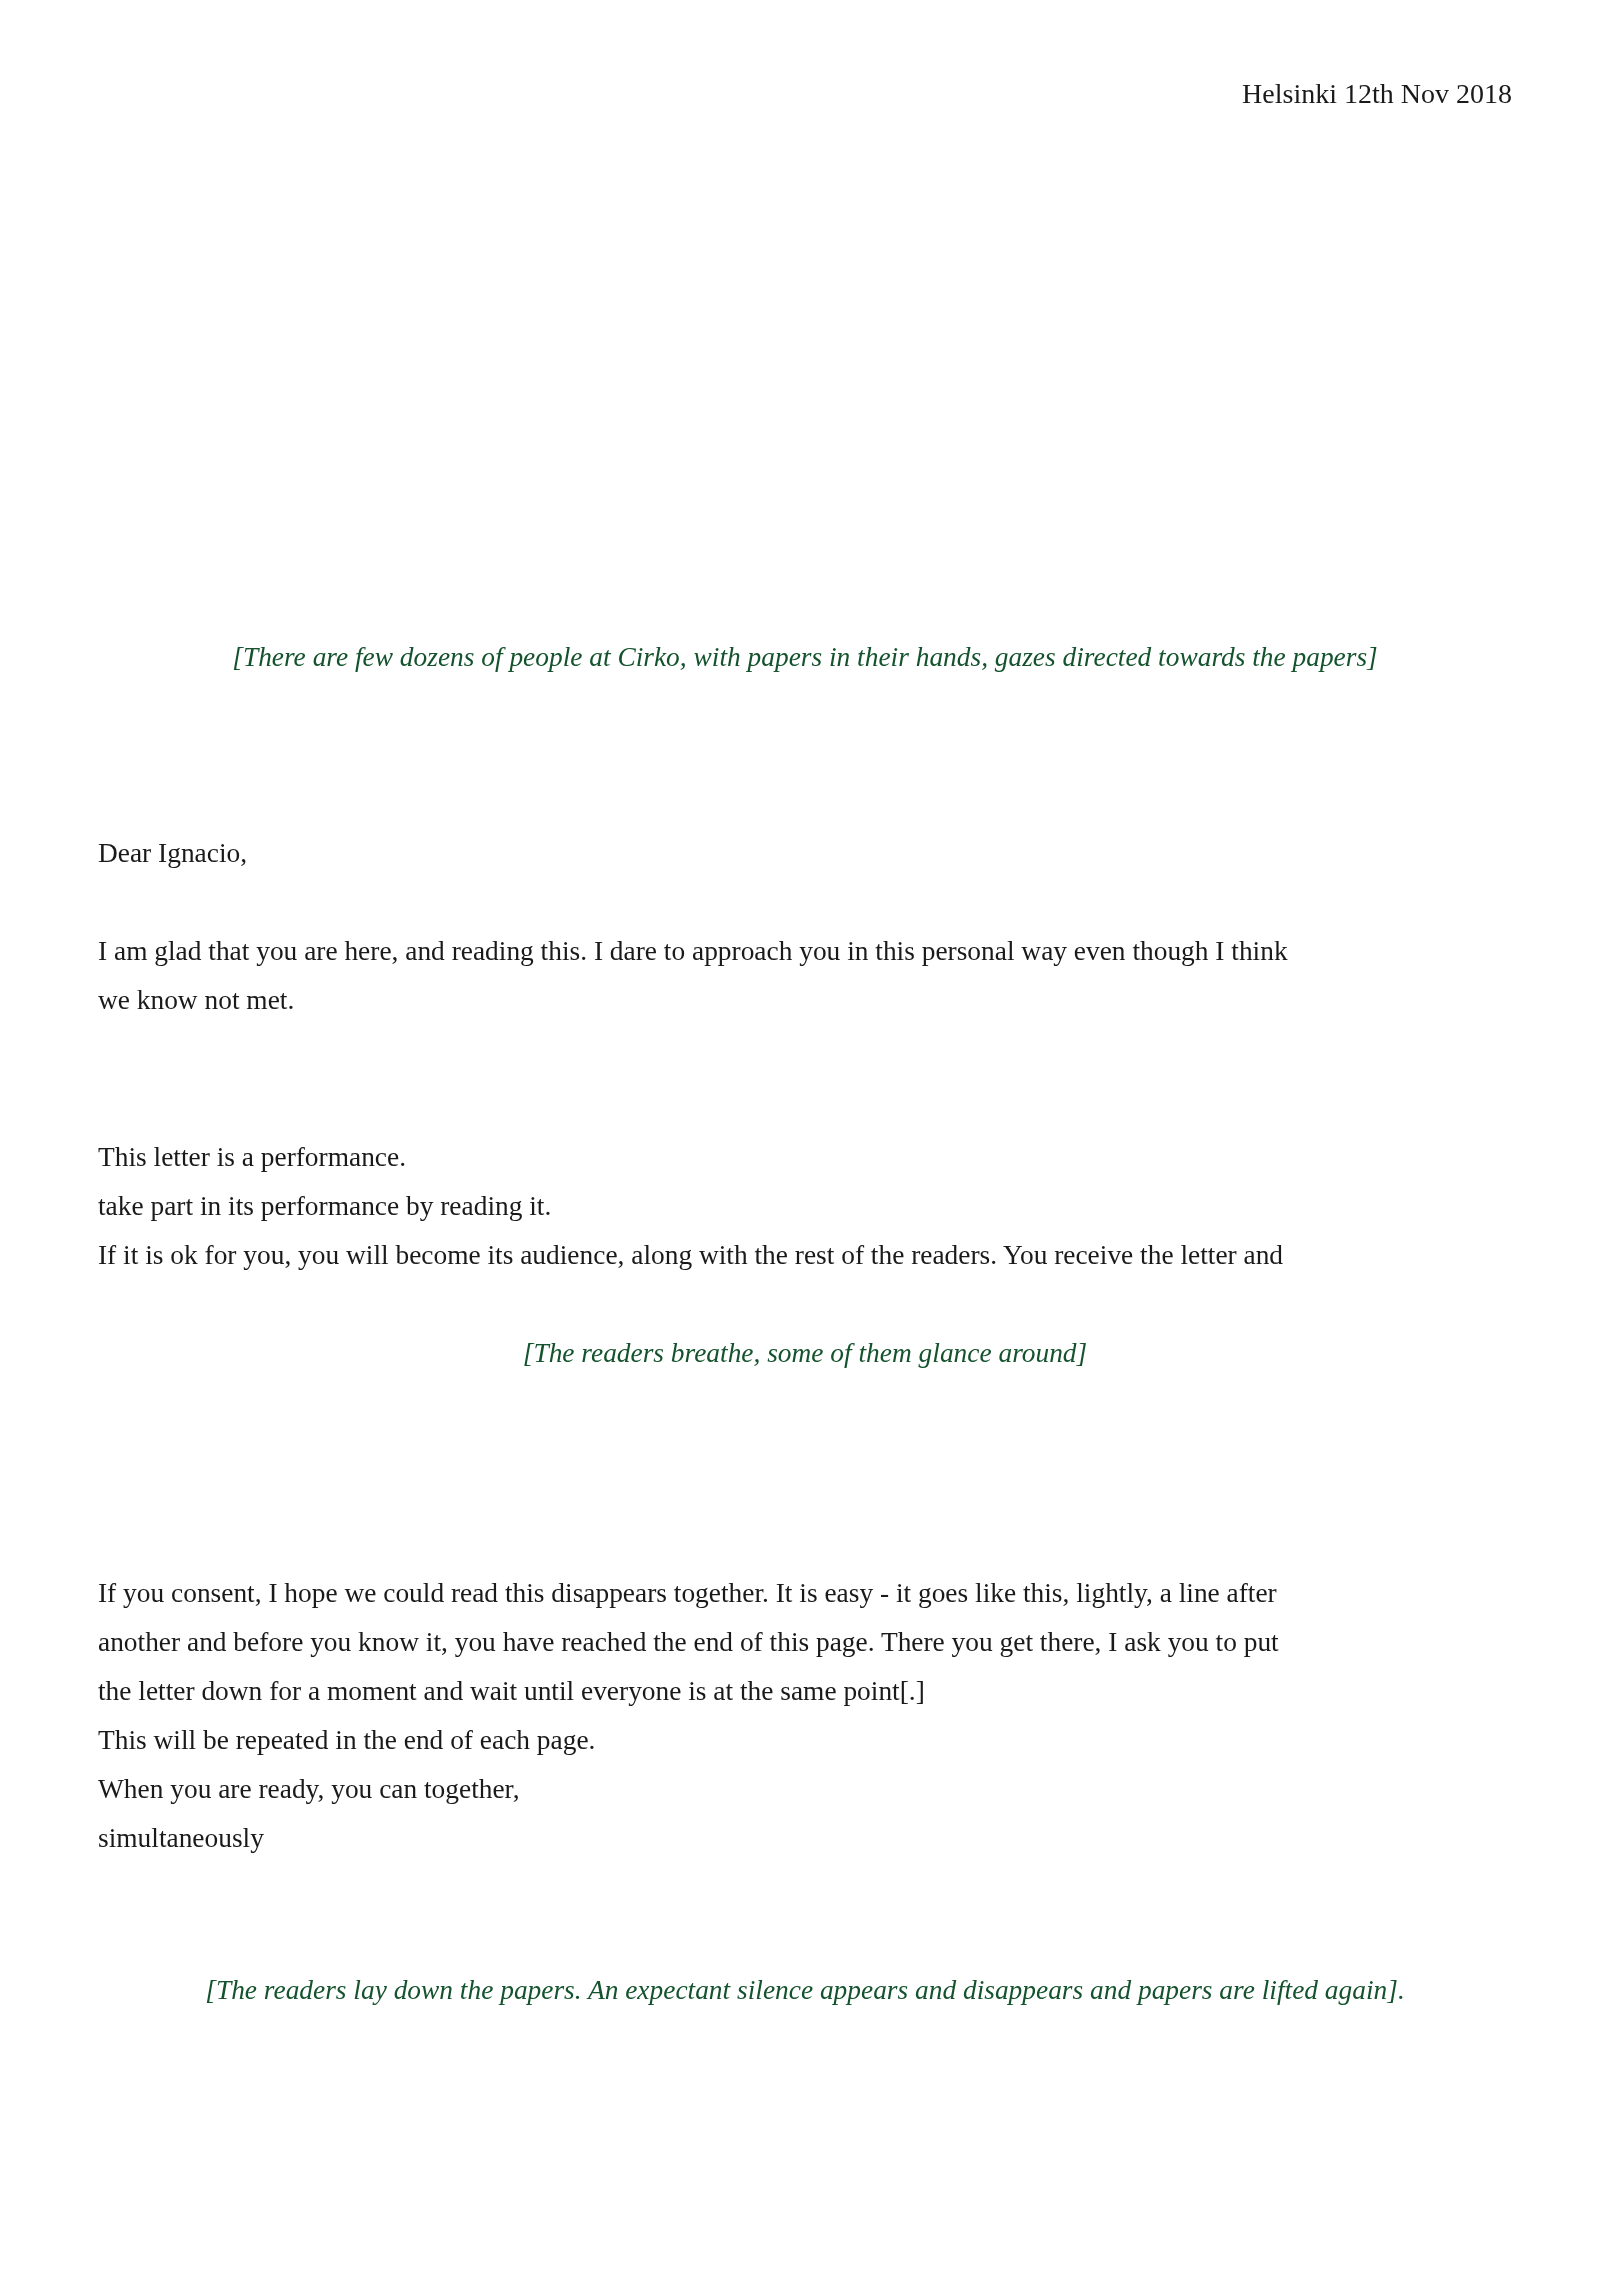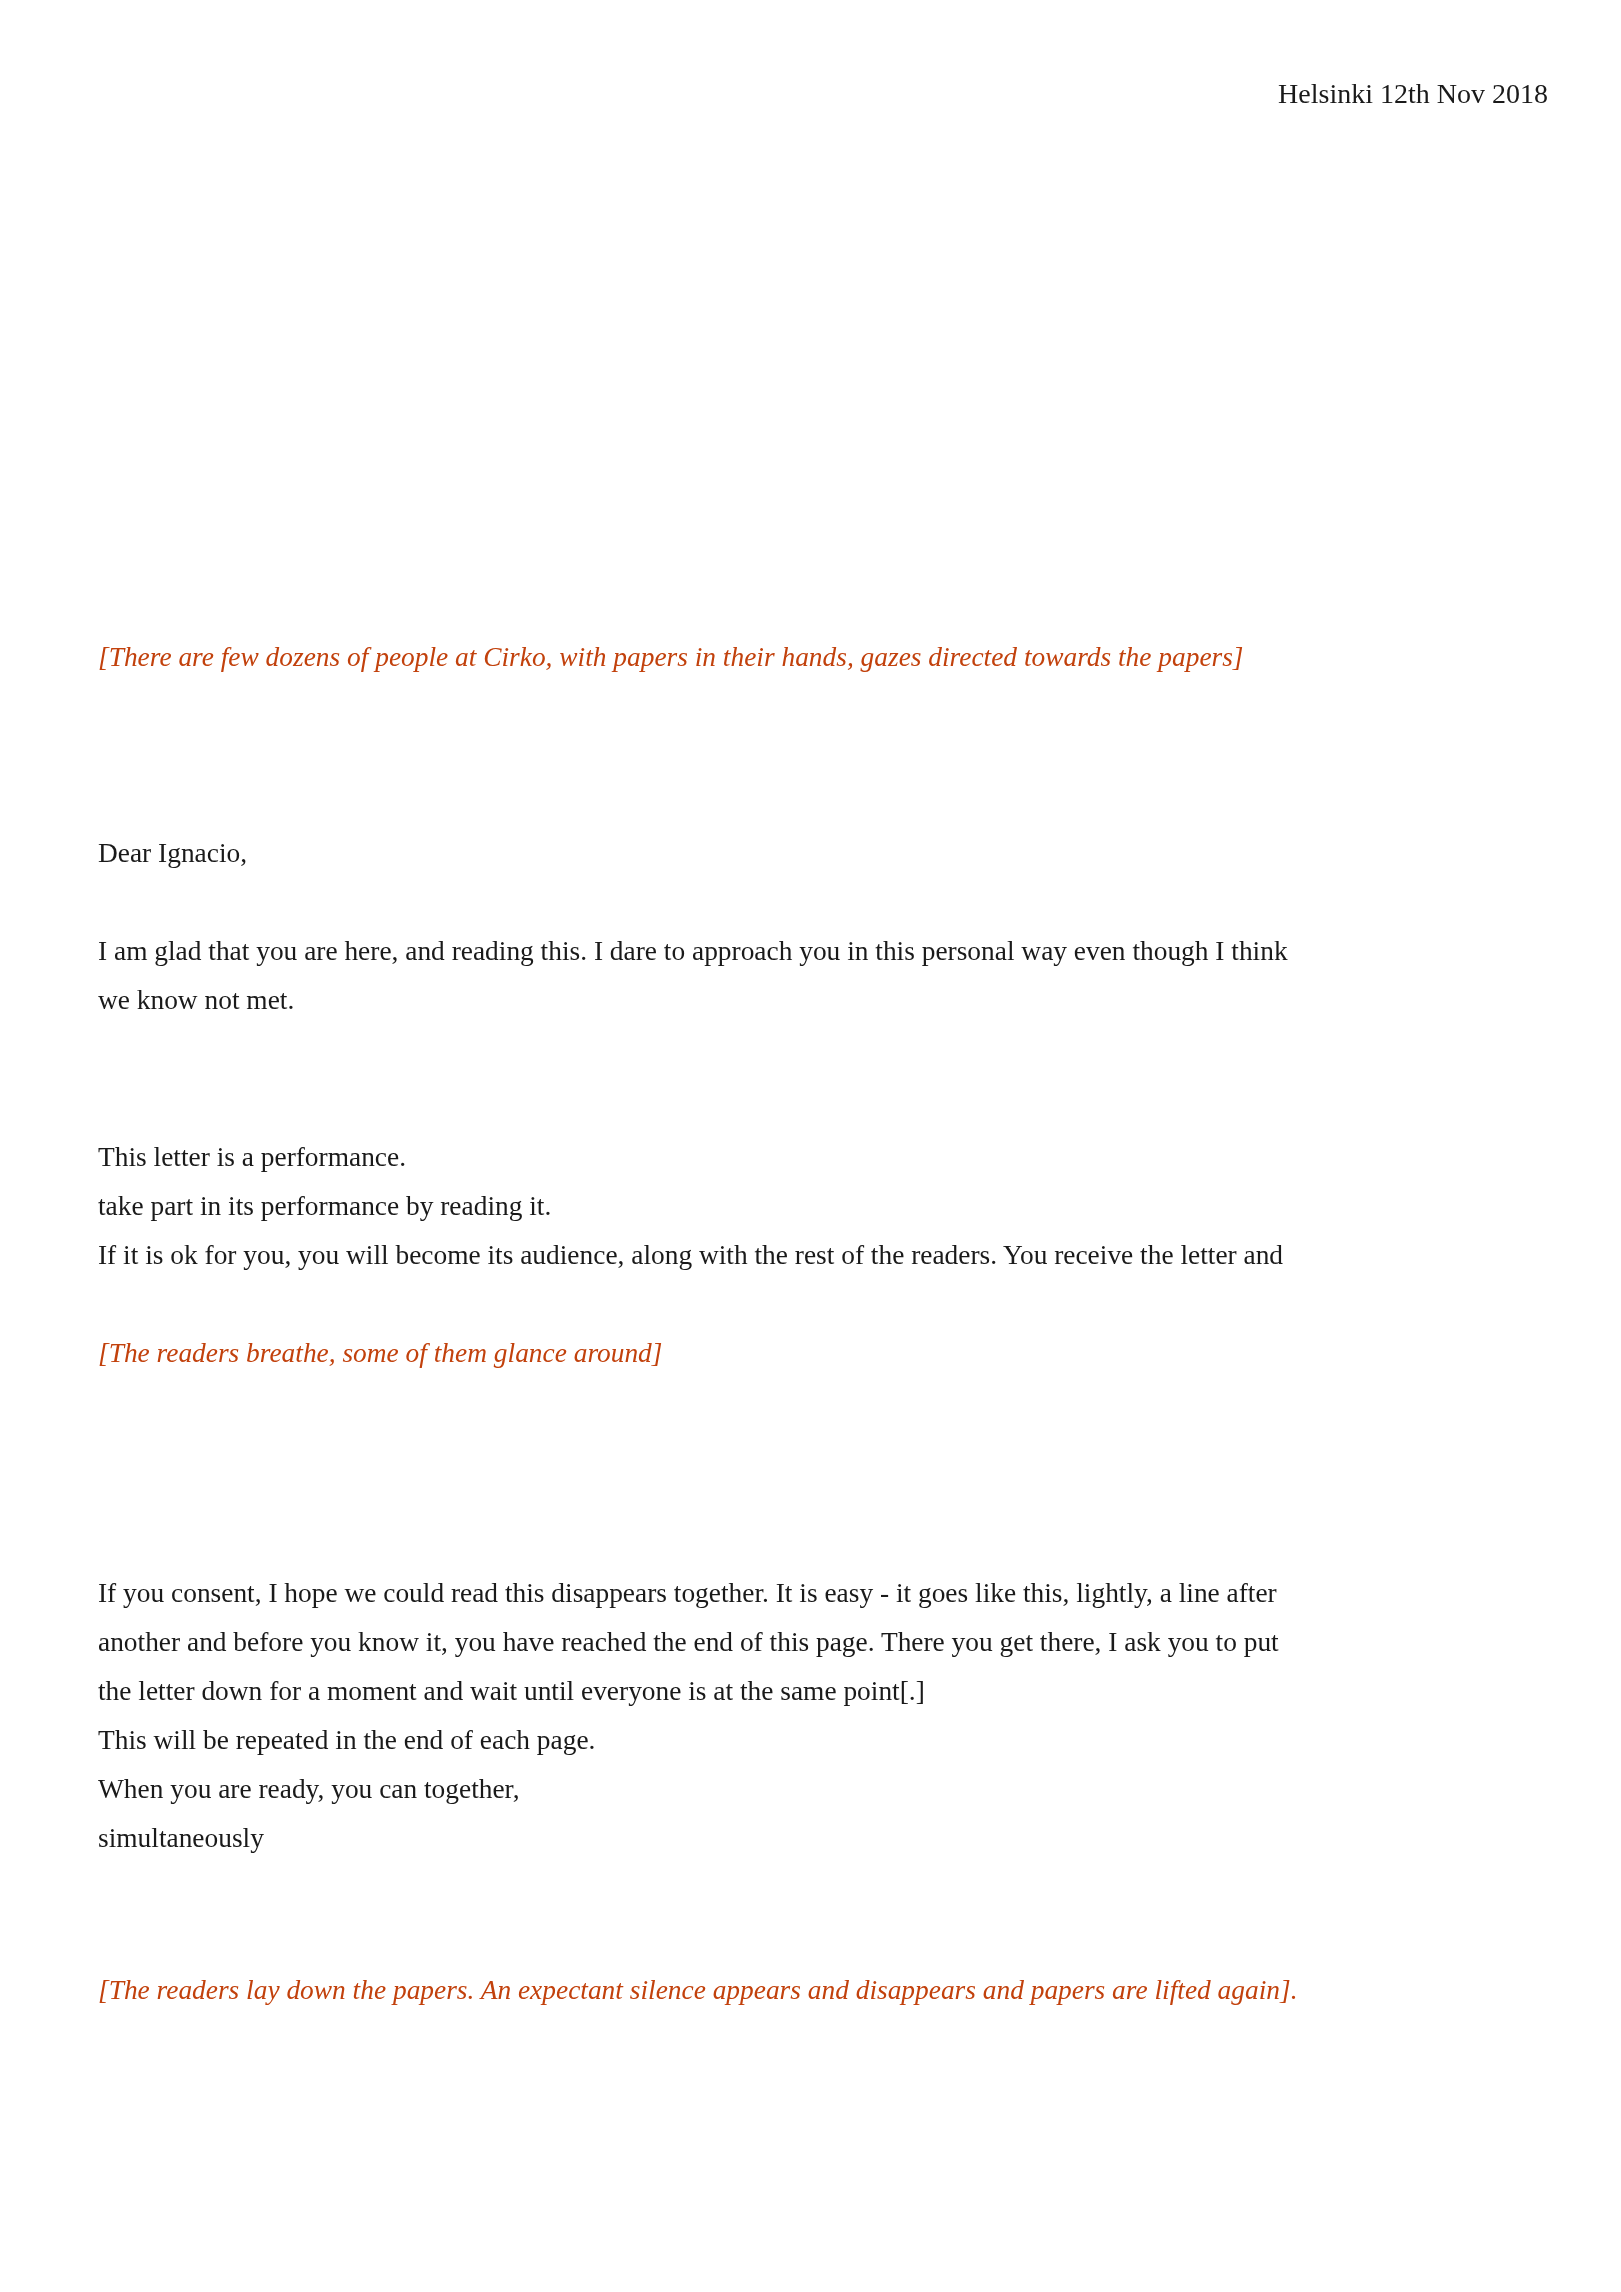--- a/index.html
+++ b/index.html
@@ -10,30 +10,31 @@
   .page {
     position: relative;
     width: 1621px;
     height: 2293px;
     background: #ffffff;
     font-family: "Liberation Serif", "DejaVu Serif", serif;
     font-size: 27.4px;
     line-height: 49px;
     color: #1a1a1a;
     box-sizing: border-box;
-    padding: 69px 73px 0 98px;
+    padding: 69px 109px 0 98px;
     overflow: hidden;
   }
   .dateline {
     text-align: right;
     font-size: 28px;
   }
   .stage {
-    color: #c2410c;
+    color: #14532d;
     font-style: italic;
+    text-align: center;
   }
   .st-opening   { margin-top: 515px; }
   .salutation   { margin-top: 147px; }
   .p-intro      { margin-top: 49px;  }
   .st-breathe   { margin-top: 44px;  }
   .p-performance{ margin-top: 108px; }
   .st-glance    { margin-top: 49px;  }
   .p-instructions{ margin-top: 191px; }
   .st-closing   { margin-top: 103px; }
   .line { min-height: 49px; }

